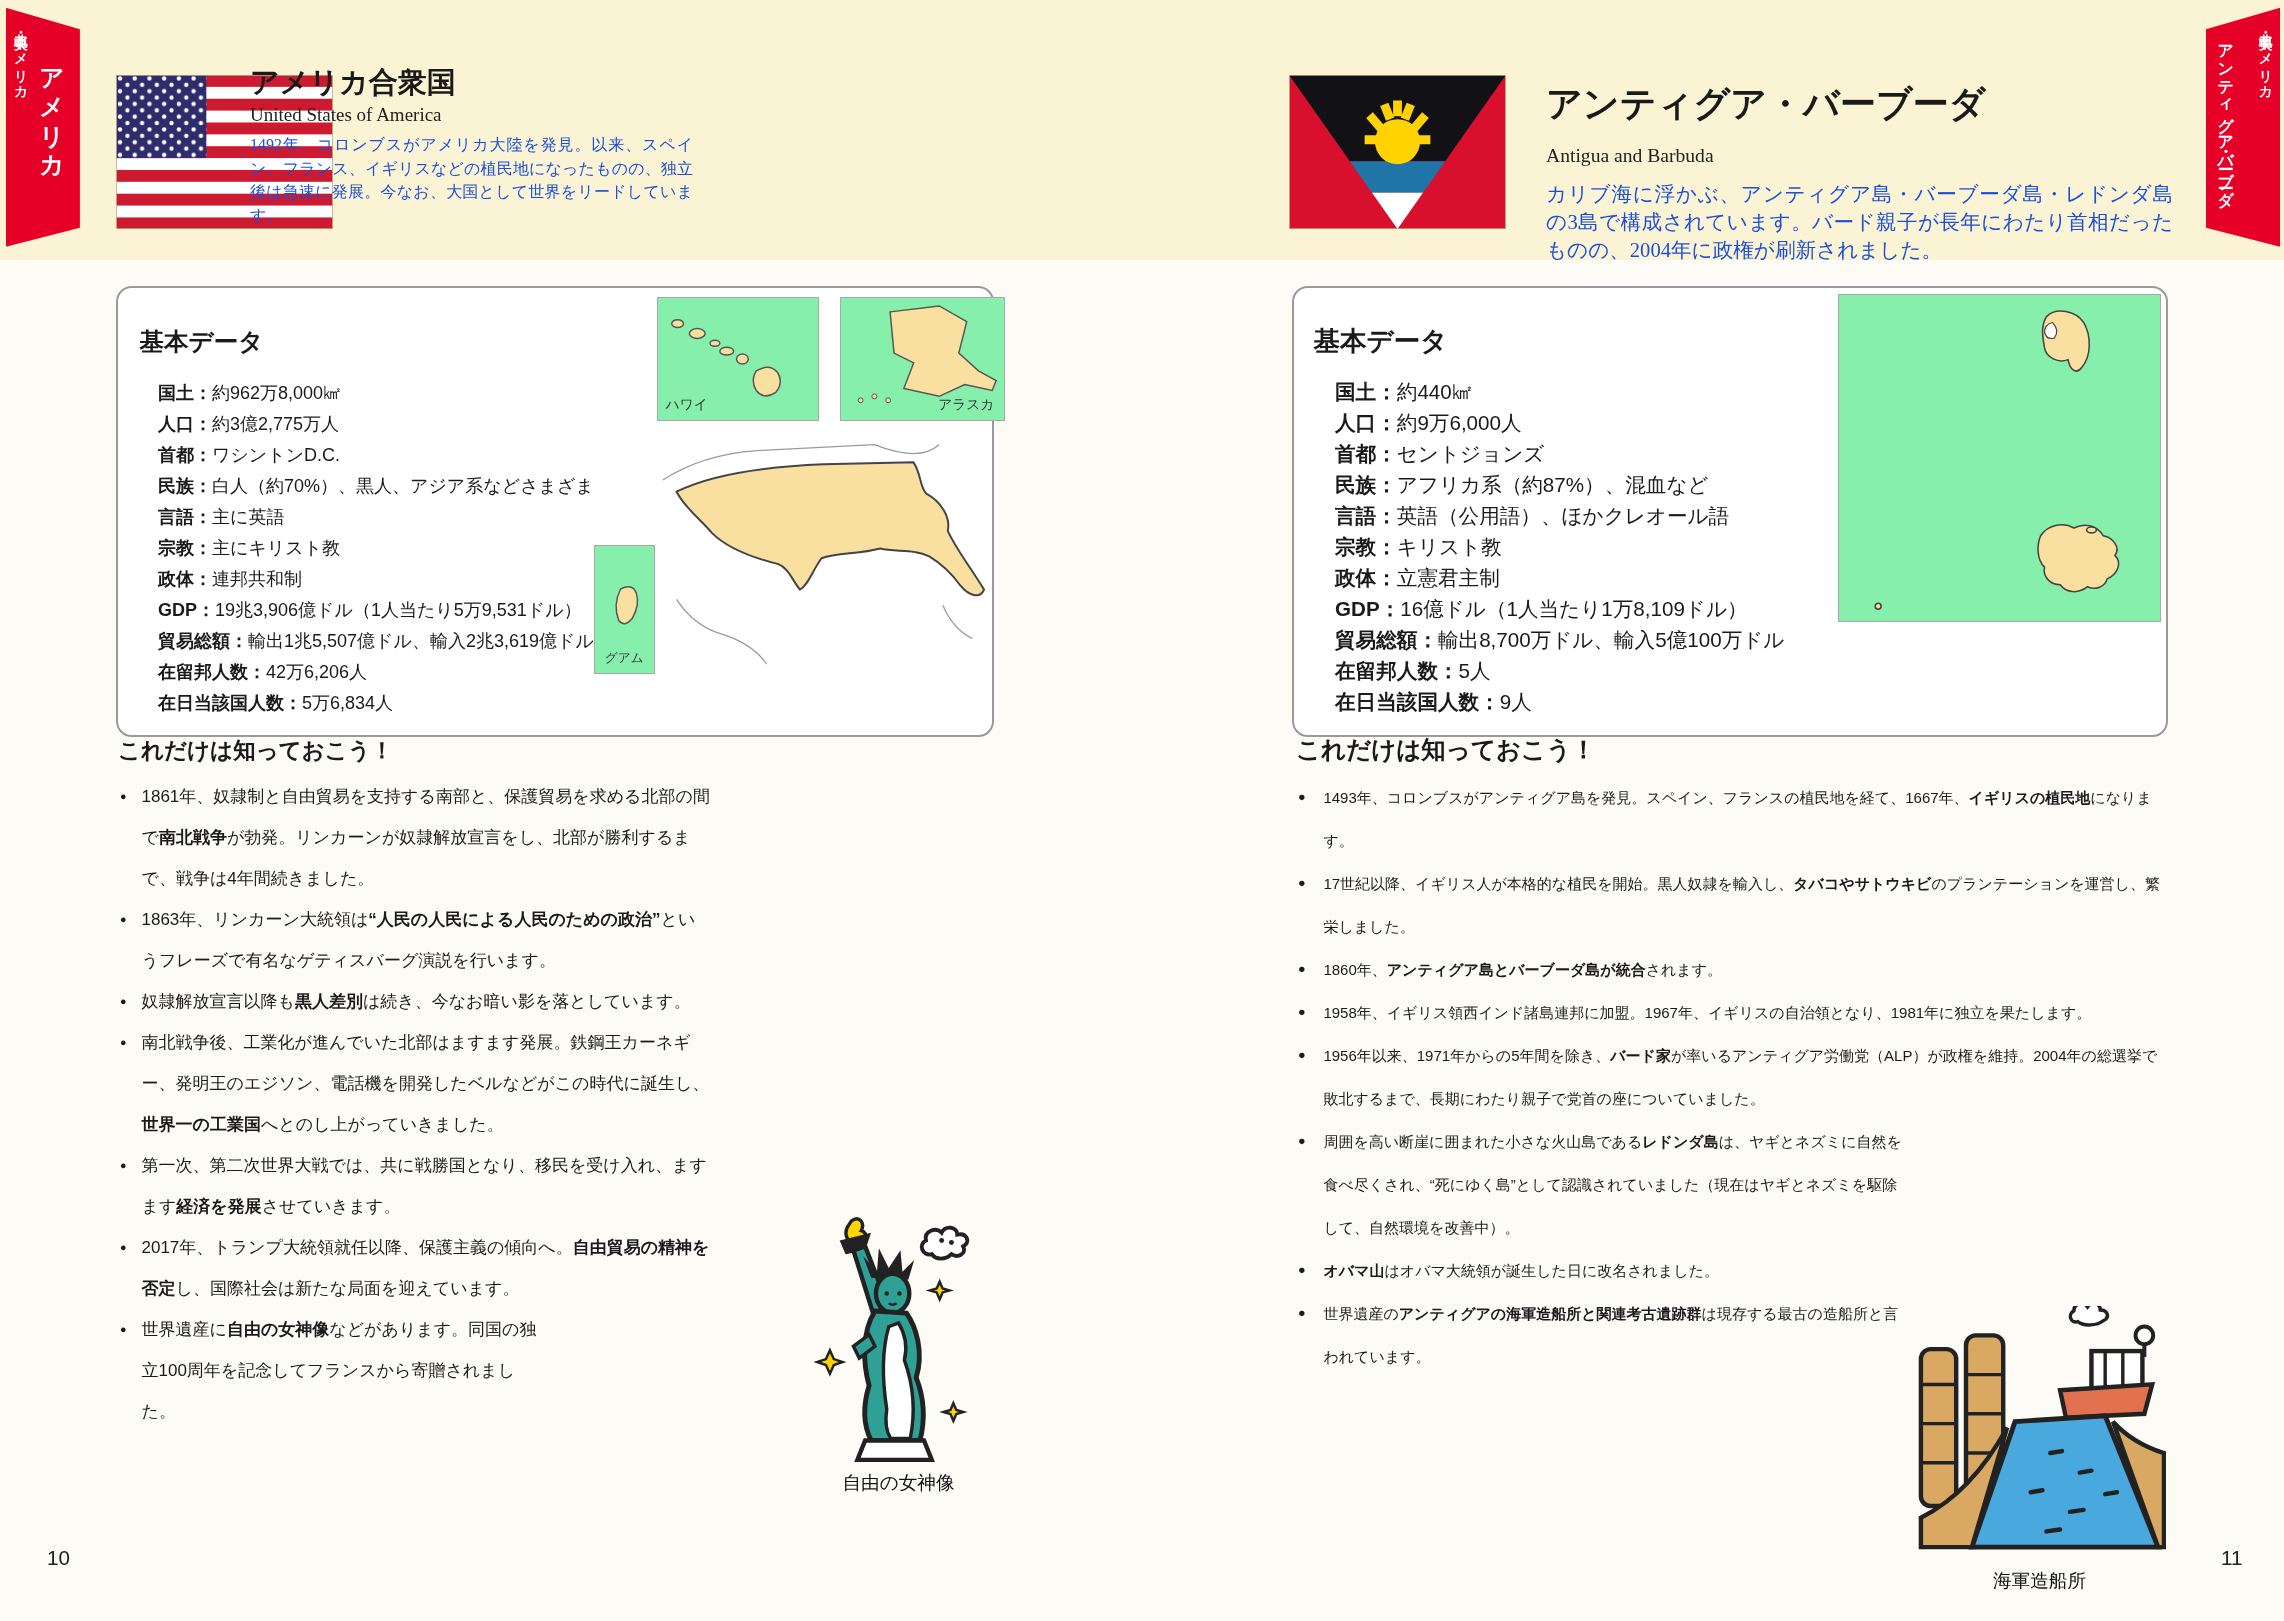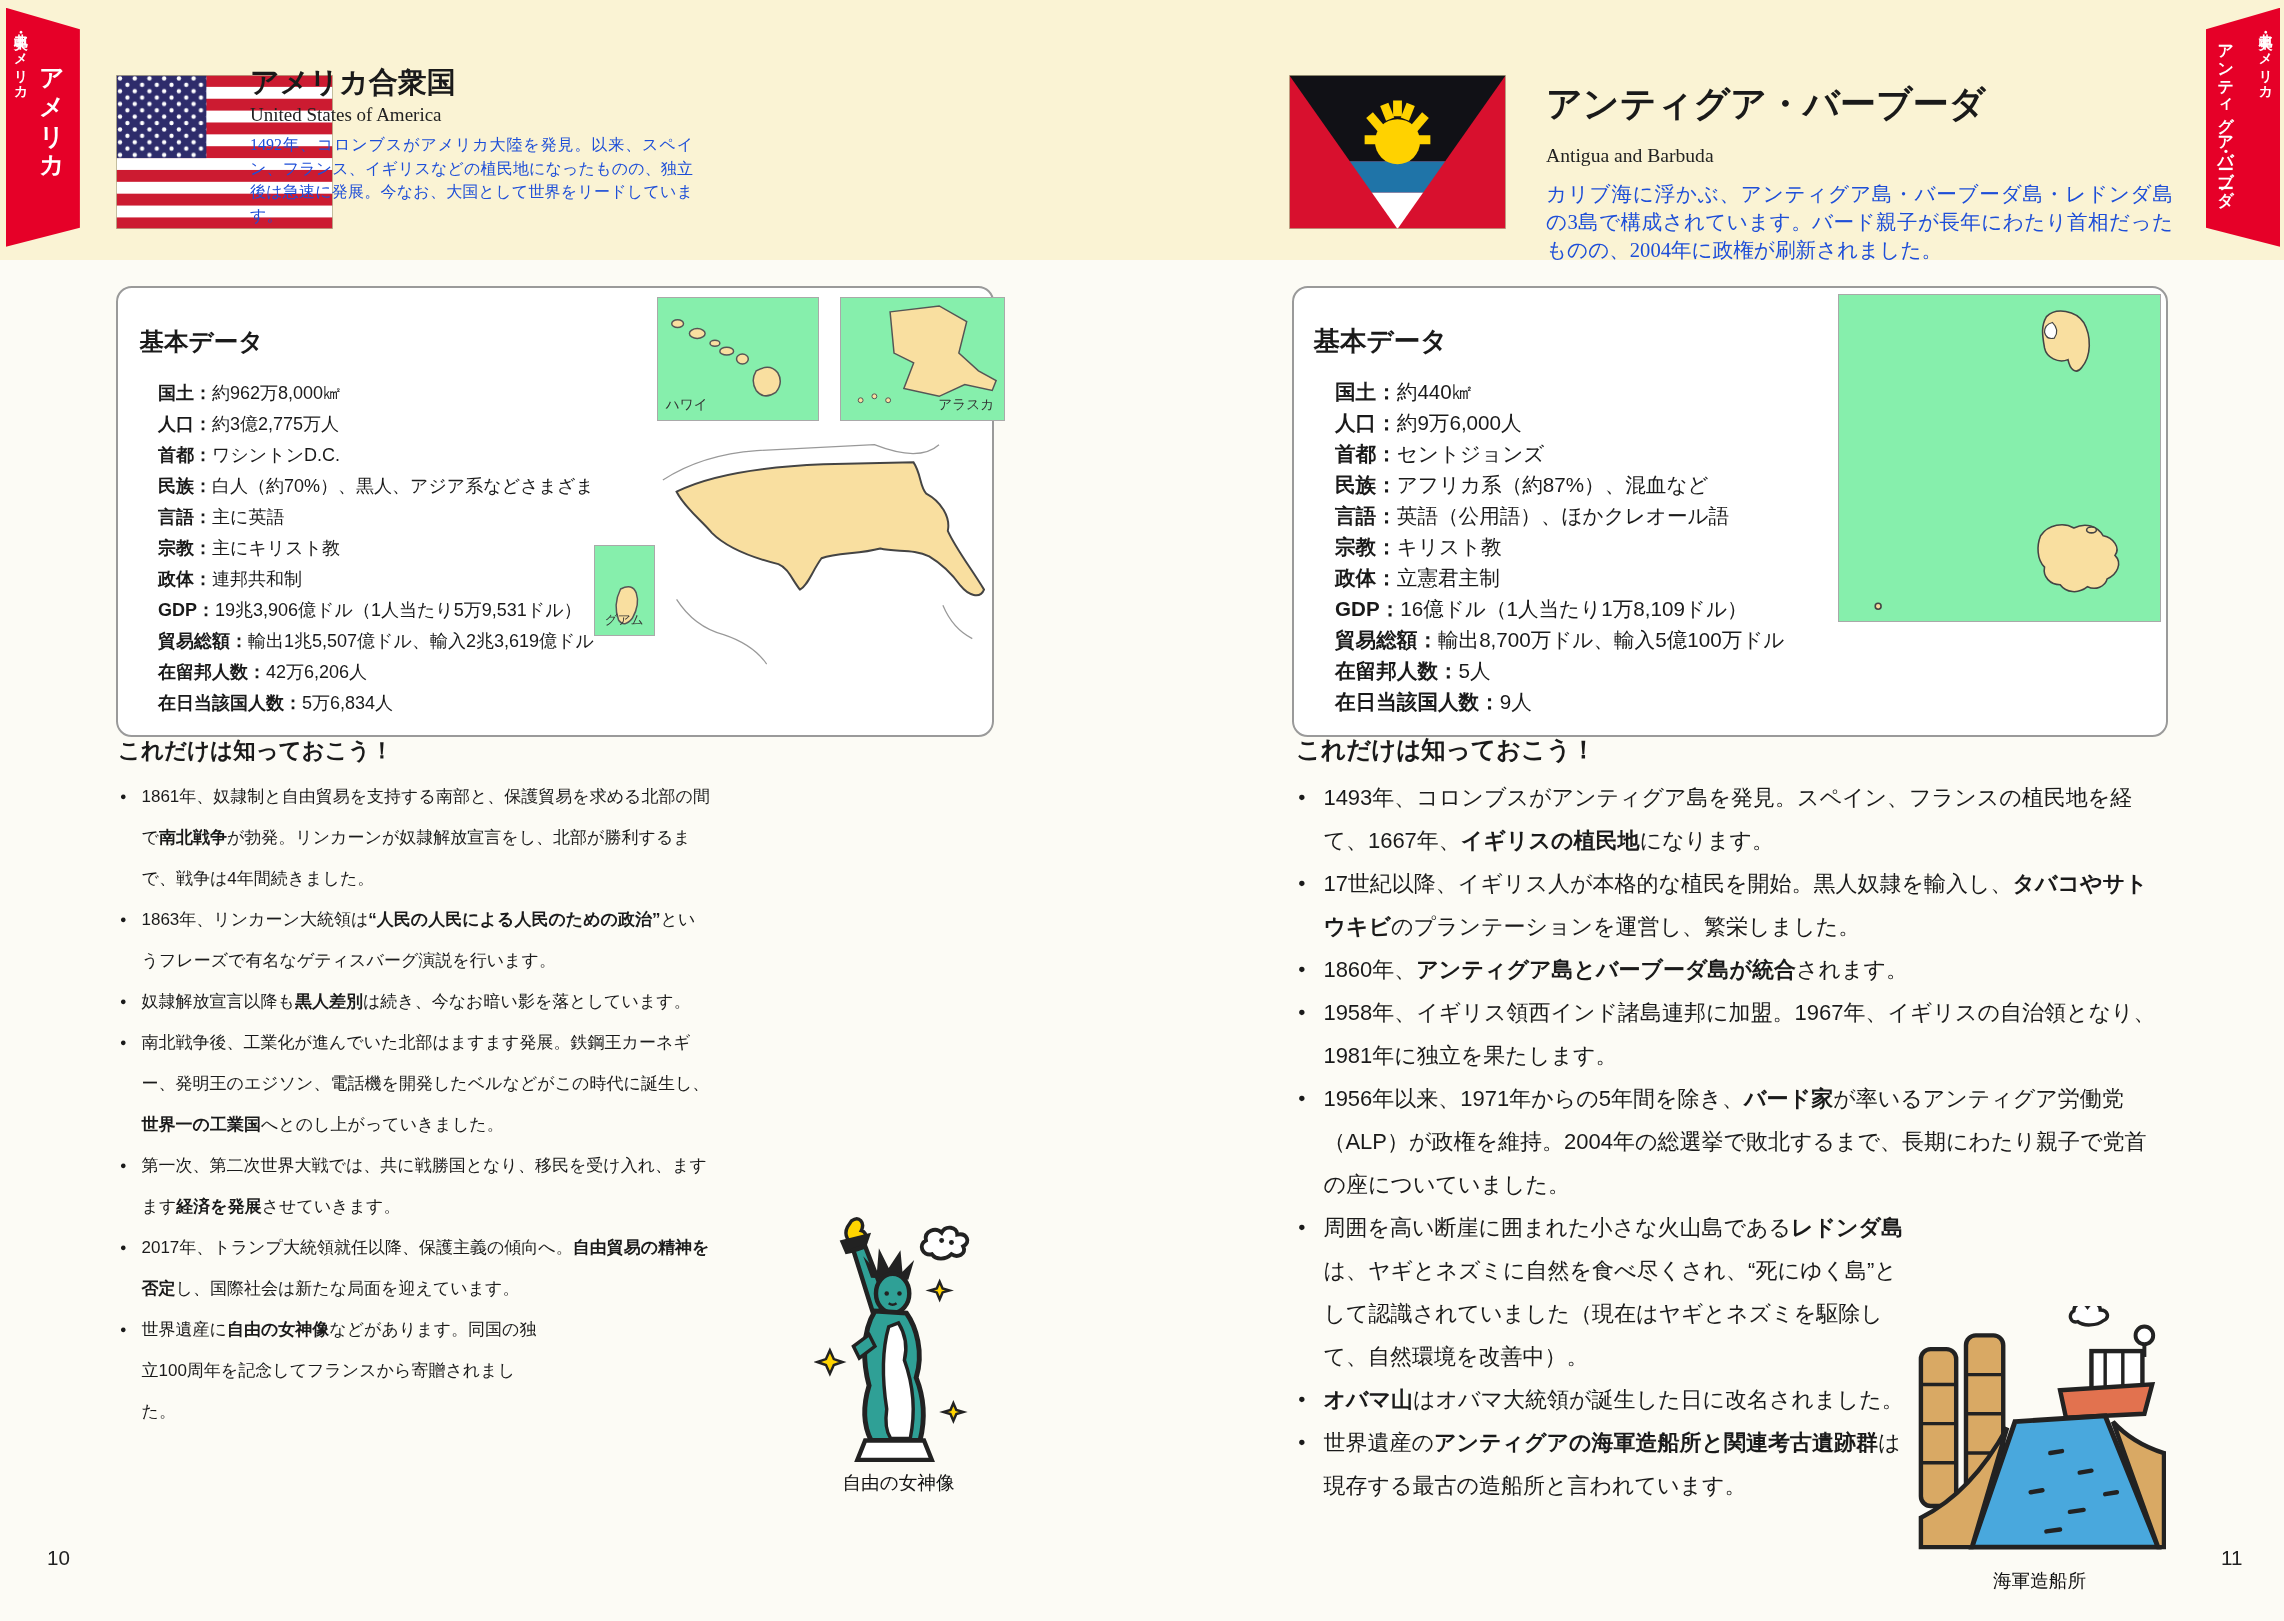--- a/index.html
+++ b/index.html
@@ -53,21 +53,21 @@
   .map-panel{position:absolute;background:#86efac;border:1px solid #a9a9a9;box-sizing:border-box;}
   .map-label{position:absolute;font-size:13.7px;color:#333;}
   .mainland{position:absolute;left:657px;top:423px;width:328px;height:251px;}
 
   
   .know-heading{position:absolute;font-weight:700;}
   .kh-left{left:118px;top:735px;font-size:22.5px;}
   .kh-right{left:1296px;top:733px;font-size:24.5px;}
   ul.bullets{position:absolute;list-style:none;margin:0;padding:0;}
   .bl{left:118px;top:776px;width:593px;font-size:17px;line-height:41px;}
-  .br{left:1296px;top:776px;width:870px;font-size:22px;line-height:43px;}
+  .br{left:1296px;top:776px;width:870px;font-size:15px;line-height:43px;}
   .bullets li{position:relative;padding-left:23.5px;}
   .br li{padding-left:27.4px;}
   .bullets li::before{content:"●";position:absolute;left:2px;top:0;font-size:10.8px;}
   .br li::before{font-size:12.7px;}
   .bl li:nth-child(7),.bl li:nth-child(8){margin-right:162px;}
   .dock-spacer{float:right;width:258px;height:306px;margin-top:51px;}
   b{font-weight:700;}
 
   
   .ill{position:absolute;}
@@ -202,21 +202,21 @@
       <g fill="none" stroke="#999" stroke-width="1.3">
         <path d="M6,58 q40,-26 96,-30 l120,-6 q46,18 66,0 M190,52 q10,16 34,14 q16,8 10,22"></path>
         <path d="M20,180 q18,28 48,36 q30,10 44,30 M292,186 q10,24 30,34"></path>
       </g>
       <path d="M20,70 C60,50 120,44 170,42 L262,40 C270,52 268,64 275,72 C290,80 300,96 297,110
                C305,128 322,150 334,170 C330,180 318,176 310,166 C300,152 288,142 278,136
                C262,128 244,132 228,128 C206,134 184,132 168,138 C158,152 154,166 146,170
                C138,160 134,148 124,144 C100,138 72,128 56,112 C44,98 28,86 20,70 Z" fill="#f9dfa0" stroke="#444" stroke-width="2"></path>
     </svg>
   </div>
-  <div class="map-panel" style="left:594px;top:545px;width:61px;height:91px">
+  <div class="map-panel" style="left:594px;top:545px;width:61px;height:129px">
     <svg width="59" height="127" viewBox="0 0 60 130">
       <path d="M26,44 q12,-6 16,4 q4,12 -4,26 q-8,10 -14,2 q-6,-16 2,-32 z" fill="#f9dfa0" stroke="#555" stroke-width="1.5"></path>
     </svg>
     <span class="map-label" style="left:9.8px;bottom:5.9px;font-size:12.7px">グアム</span>
   </div>
 
   <div class="data-box box-right">
     <div class="data-heading">基本データ</div>
     <div class="data-rows">
       <div class="row"><span class="lbl sep">国土</span><span>約440㎢</span></div>

